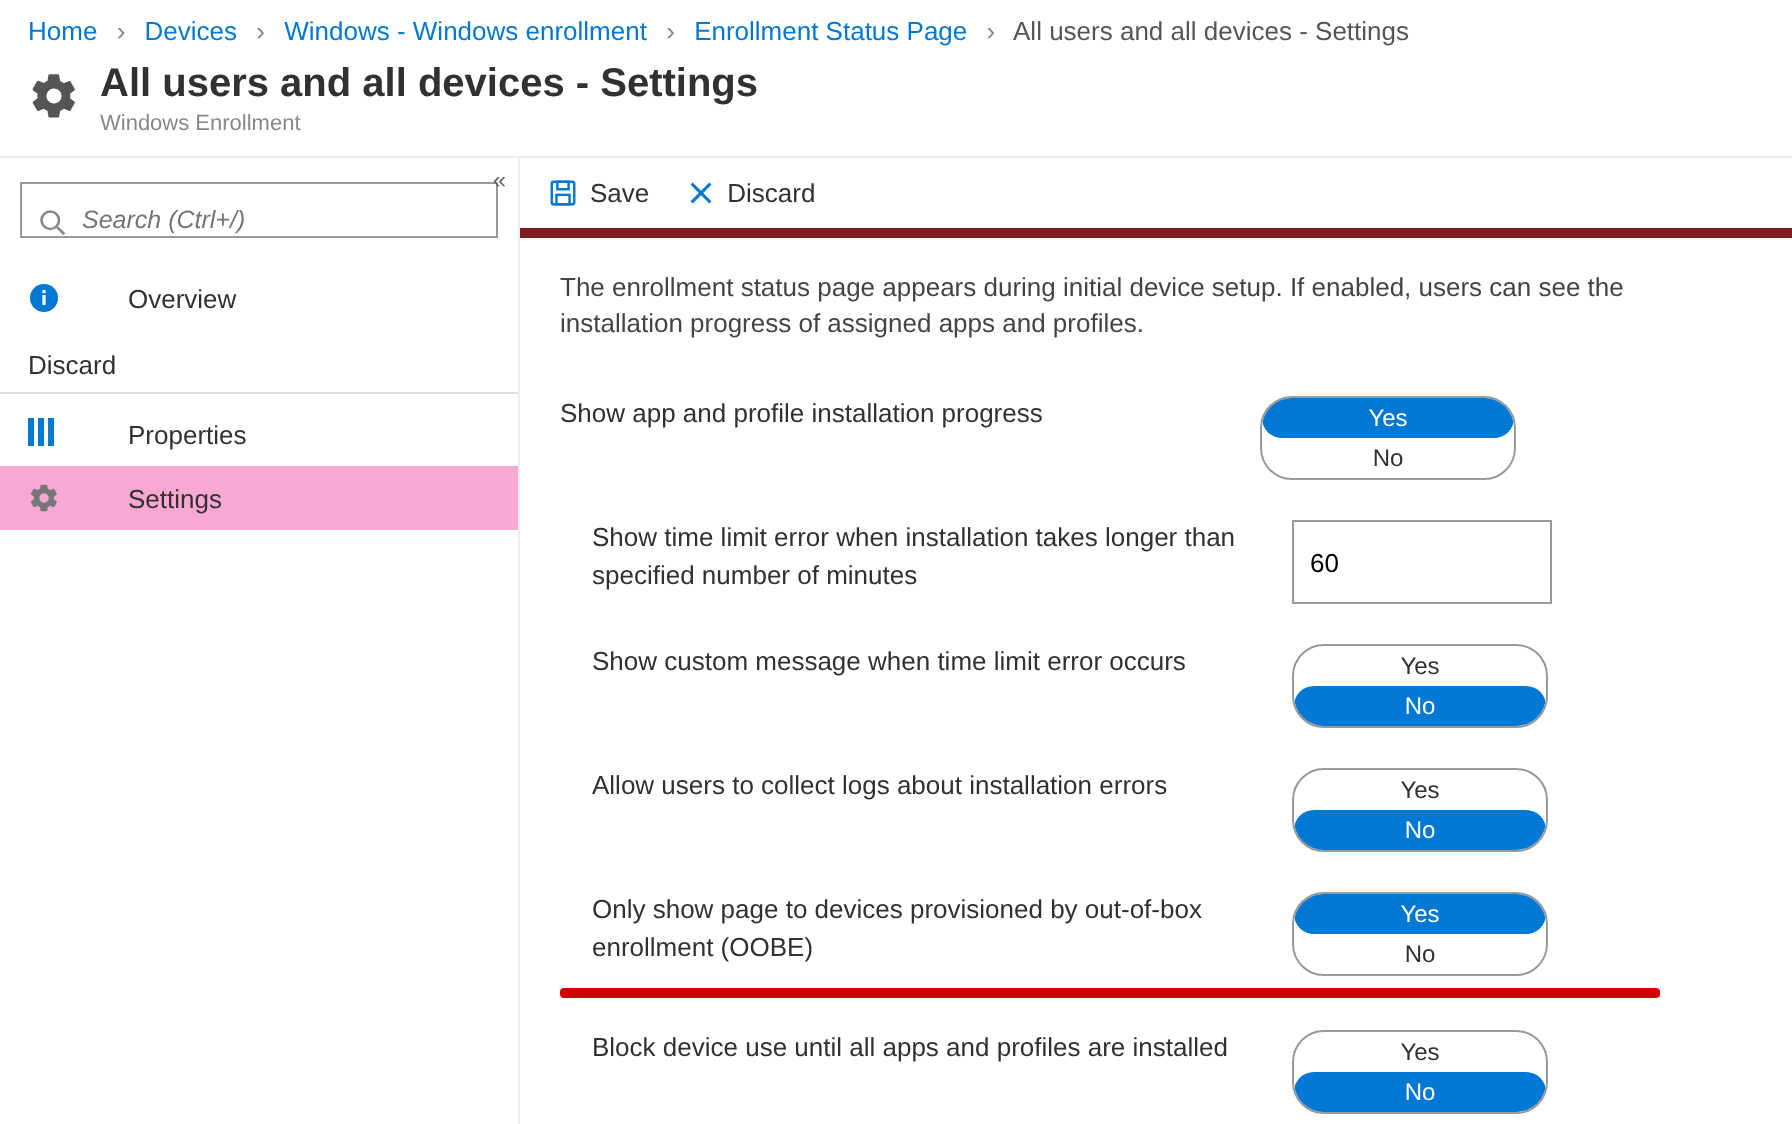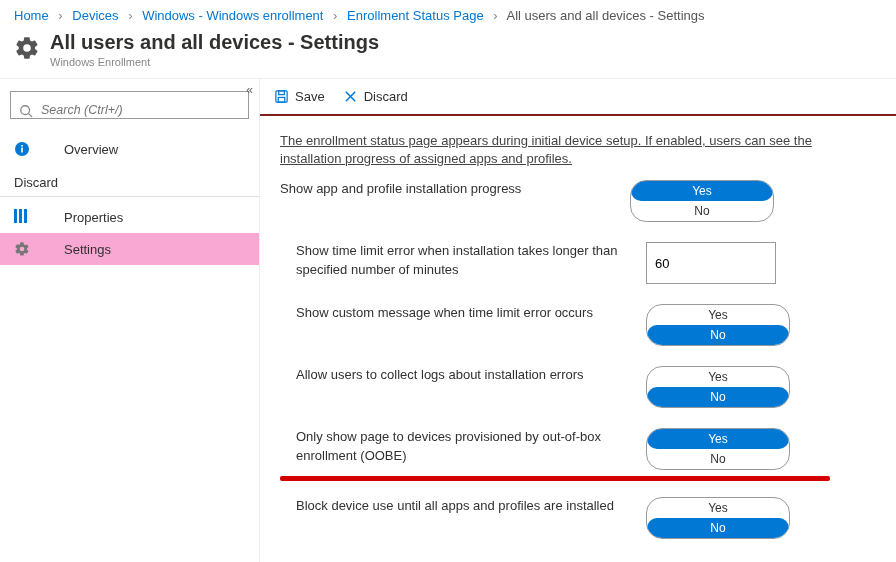--- a/index.html
+++ b/index.html
@@ -42,32 +42,32 @@
     display: flex; align-items: center;
     padding: 8px 14px; cursor: pointer; font-size: 13px; gap: 24px;
   }
   .nav-item.selected { background: #f9a8d4; }
   .nav-item svg, .nav-item .icon { width: 16px; height: 16px; margin-right: 10px; flex-shrink:0; }
   .nav-item .info { color:#0078d4; }
   .section-label { padding: 10px 14px 6px 14px; font-size: 13px; color:#323130; border-bottom:1px solid #ddd; margin-bottom:4px; }
   .main { flex: 1; padding: 0; }
   .cmdbar {
     display: flex; gap: 18px; padding: 10px 14px;
-    border-bottom: 2px solid #7f1d1d; font-size: 13px;
+    border-bottom: 5px solid #7f1d1d; font-size: 13px;
   }
   .cmd { display: flex; align-items: center; gap: 6px; cursor: pointer; color:#323130; }
   .cmd svg { width: 15px; height: 15px; color:#0078d4; }
   .content { padding: 16px 20px 30px 20px; }
-  .intro { color:#444; margin-bottom: 12px; line-height:1.4; max-width: 560px; text-decoration: underline; }
+  .intro { color:#444; margin-bottom: 27px; line-height:1.4; max-width: 560px; }
   .setting-row { display: flex; align-items: flex-start; margin-bottom: 20px; }
   .setting-row.indent { padding-left: 16px; }
   .setting-label { flex: 1; max-width: 350px; padding-right: 20px; line-height:1.4; }
   .control { width: 150px; }
   .pill {
-    width: 144px; border: 1px solid #999; border-radius: 16px;
+    width: 128px; border: 1px solid #999; border-radius: 16px;
     overflow: hidden; font-size: 12px; text-align:center;
   }
   .pill .opt { height: 20px; line-height:20px; }
   .pill .opt.sel { background:#0078d4; color:#fff; border-radius:14px; margin:0; }
   .numbox {
     width: 130px; height: 42px; border:1px solid #999; padding: 0 8px;
     font-size: 13px; outline:none;
   }
   .redline {
     height: 5px; background: #d40000; border-radius: 2px;

